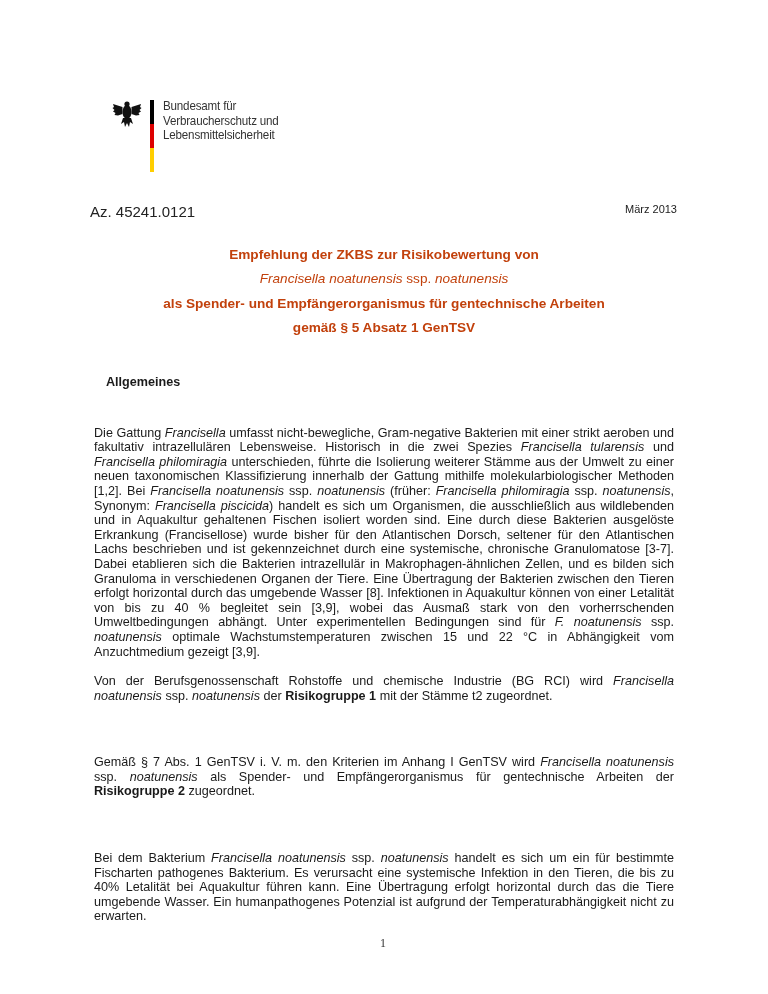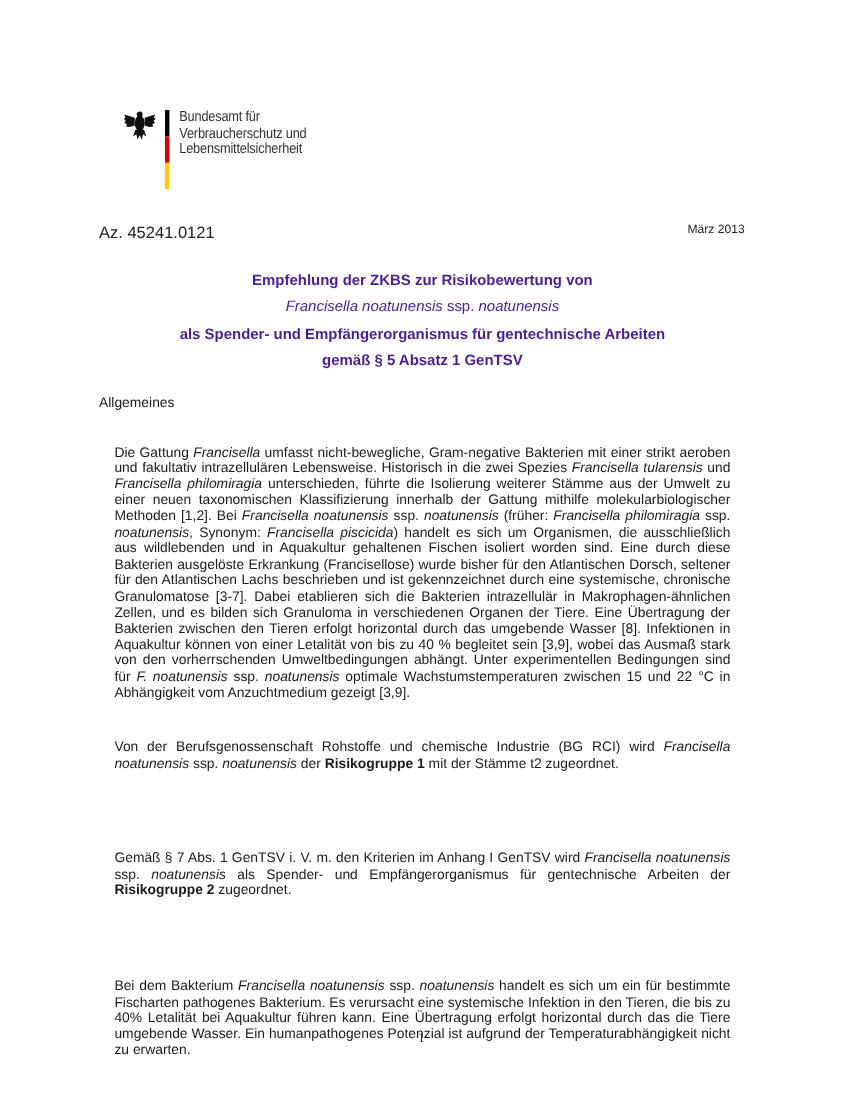--- a/index.html
+++ b/index.html
@@ -11,27 +11,27 @@
     .eagle { position: absolute; left: 0; top: 0; width: 30px; height: 28px; }
     .flagbar { position: absolute; left: 38px; top: 0; width: 4px; height: 72px; }
     .flagbar .b { height: 24px; background: #000; }
     .flagbar .r { height: 24px; background: #dd0000; }
     .flagbar .g { height: 24px; background: #ffce00; }
     .logo-text { position: absolute; left: 51px; top: -1px; font-size: 13.2px; line-height: 14.5px; color: #333; letter-spacing: -0.2px; transform: scaleX(0.88); transform-origin: left top; white-space: nowrap; }
 
     .meta-left { position: absolute; left: 90px; top: 203px; font-size: 15px; color: #222; }
     .meta-right { position: absolute; right: 91px; top: 203px; font-size: 11px; color: #222; }
 
-    .title { position: absolute; left: 70px; width: 628px; top: 243px; text-align: center; font-size: 13.6px; font-weight: bold; line-height: 24.3px; color: #4c1d95; }
+    .title { position: absolute; left: 70px; width: 628px; top: 243px; text-align: center; font-size: 13.6px; font-weight: bold; line-height: 24.3px; color: #c2410c; }
     .title .it { font-style: italic; font-weight: normal; }
 
     .content { position: absolute; left: 90px; width: 588px; top: 359px; font-size: 12.6px; line-height: 14.6px; }
-    .content p { margin: 14px; text-align: justify; }
+    .content p { margin: 4px; text-align: justify; }
     .content i { font-style: italic; }
-    .h { font-weight: normal; font-size: 12.6px; margin: 0; }
+    .h { font-weight: bold; font-size: 12.6px; margin: 16px; }
     .gap-h1 { height: 16px; }
     .gap-p { height: 7px; }
     .gap-sec { height: 36px; }
     .gap-h2 { height: 8px; }
 
     .pagenum { position: absolute; left: 380px; top: 936px; font-family: "Liberation Serif", serif; font-size: 12px; color: #333; }
   </style>
 </head>
 <body>
 

